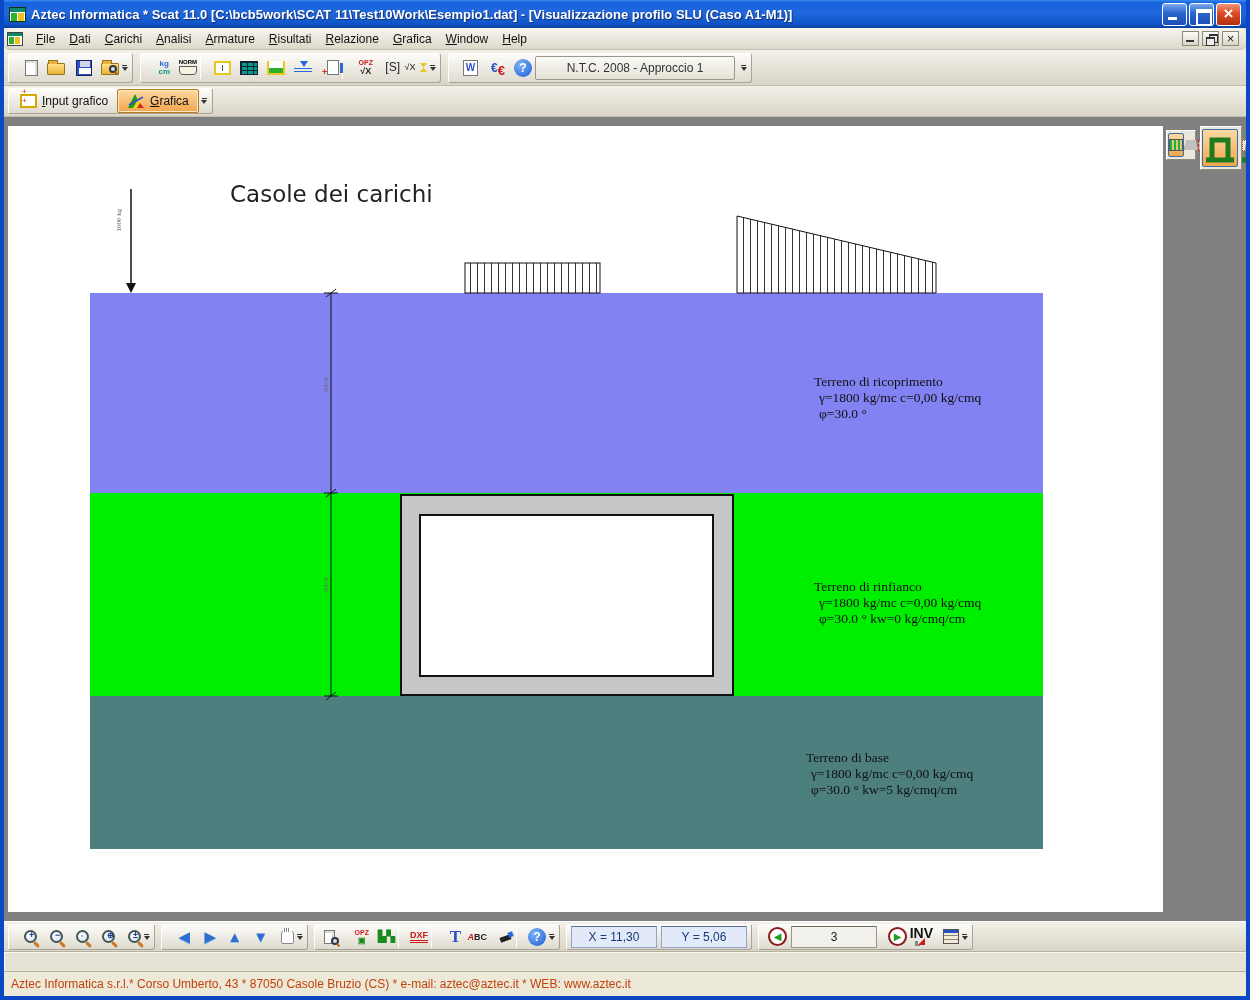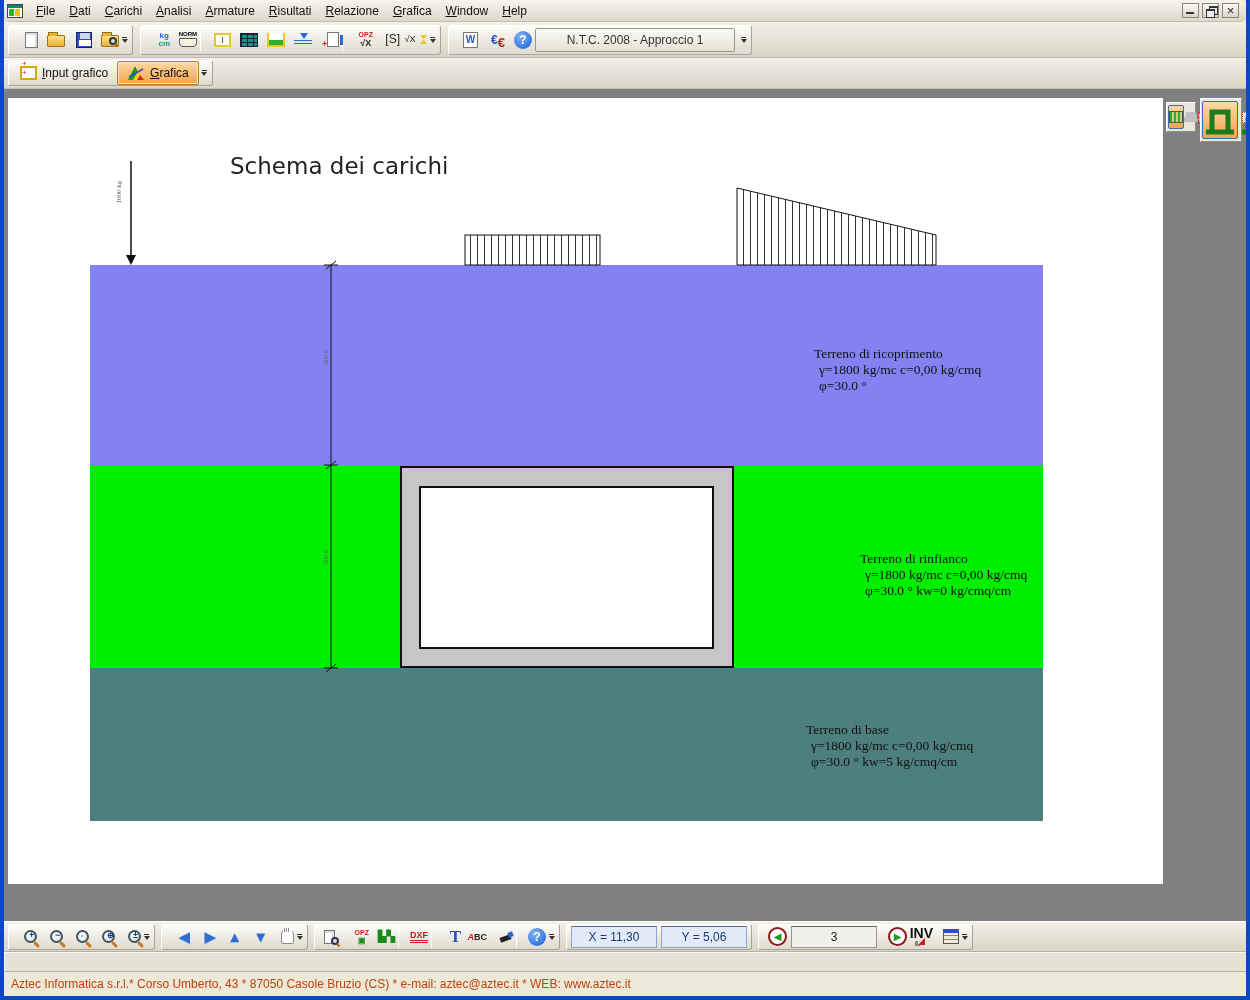--- a/index.html
+++ b/index.html
@@ -149,20 +149,29 @@
 
   
   .dockstrip { height:20px; flex:0 0 20px; background:#e6e3d6; border-top:1px solid #b4b0a2; box-shadow:inset 1px 1px 0 #f8f7f2; }
   .statusbar { height:25px; flex:0 0 25px; background:#ece9d8; border-top:1px solid #b4b0a2; display:flex; align-items:center; padding:0 7px; font-size:12px; color:#c2410c; }
 </style>
 </head>
 <body>
 
 <div class="window">
 
+  <div class="titlebar">
+    <span class="app-icon"></span>
+    <span class="title-text">Aztec Informatica * Scat 11.0 [C:\bcb5work\SCAT 11\Test10Work\Esempio1.dat] - [Visualizzazione profilo SLU (Caso A1-M1)]</span>
+    <span class="cap-btns">
+      <span class="cap cap-min"></span>
+      <span class="cap cap-max"></span>
+      <span class="cap cap-close"></span>
+    </span>
+  </div>
 
   <div class="menubar">
     <span class="menu-grip"></span>
     <span class="menu-item">File</span>
     <span class="menu-item">Dati</span>
     <span class="menu-item">Carichi</span>
     <span class="menu-item">Analisi</span>
     <span class="menu-item">Armature</span>
     <span class="menu-item">Risultati</span>
     <span class="menu-item">Relazione</span>
@@ -288,32 +297,32 @@
 
         <line x1="323" y1="167" x2="323" y2="570" stroke="#111" stroke-width="1"></line>
         <line x1="316" y1="167" x2="330" y2="167" stroke="#111" stroke-width="1"></line>
         <line x1="316" y1="367" x2="330" y2="367" stroke="#111" stroke-width="1"></line>
         <line x1="316" y1="570" x2="330" y2="570" stroke="#111" stroke-width="1"></line>
         <line x1="318" y1="171" x2="328" y2="163" stroke="#111" stroke-width="1"></line>
         <line x1="318" y1="371" x2="328" y2="363" stroke="#111" stroke-width="1"></line>
         <line x1="318" y1="574" x2="328" y2="566" stroke="#111" stroke-width="1"></line>
       </svg>
 
-      <div class="draw-title">Schema dei carichi</div>
+      <div class="draw-title">Casole dei carichi</div>
 
       <div class="rot-label" style="left:100px;top:90px;">1000 kg</div>
       <div class="rot-label" style="left:310px;top:255px;">200.0</div>
       <div class="rot-label" style="left:310px;top:455px;">200.0</div>
 
       <div class="terr" style="left:806px;top:248px;">
         <div>Terreno di ricoprimento</div>
         <div>γ=1800 kg/mc c=0,00 kg/cmq</div>
         <div>φ=30.0 °</div>
       </div>
-      <div class="terr" style="left:852px;top:453px;">
+      <div class="terr" style="left:806px;top:453px;">
         <div>Terreno di rinfianco</div>
         <div>γ=1800 kg/mc c=0,00 kg/cmq</div>
         <div>φ=30.0 °  kw=0 kg/cmq/cm</div>
       </div>
       <div class="terr" style="left:798px;top:624px;">
         <div>Terreno di base</div>
         <div>γ=1800 kg/mc c=0,00 kg/cmq</div>
         <div>φ=30.0 °  kw=5 kg/cmq/cm</div>
       </div>
     </div>

